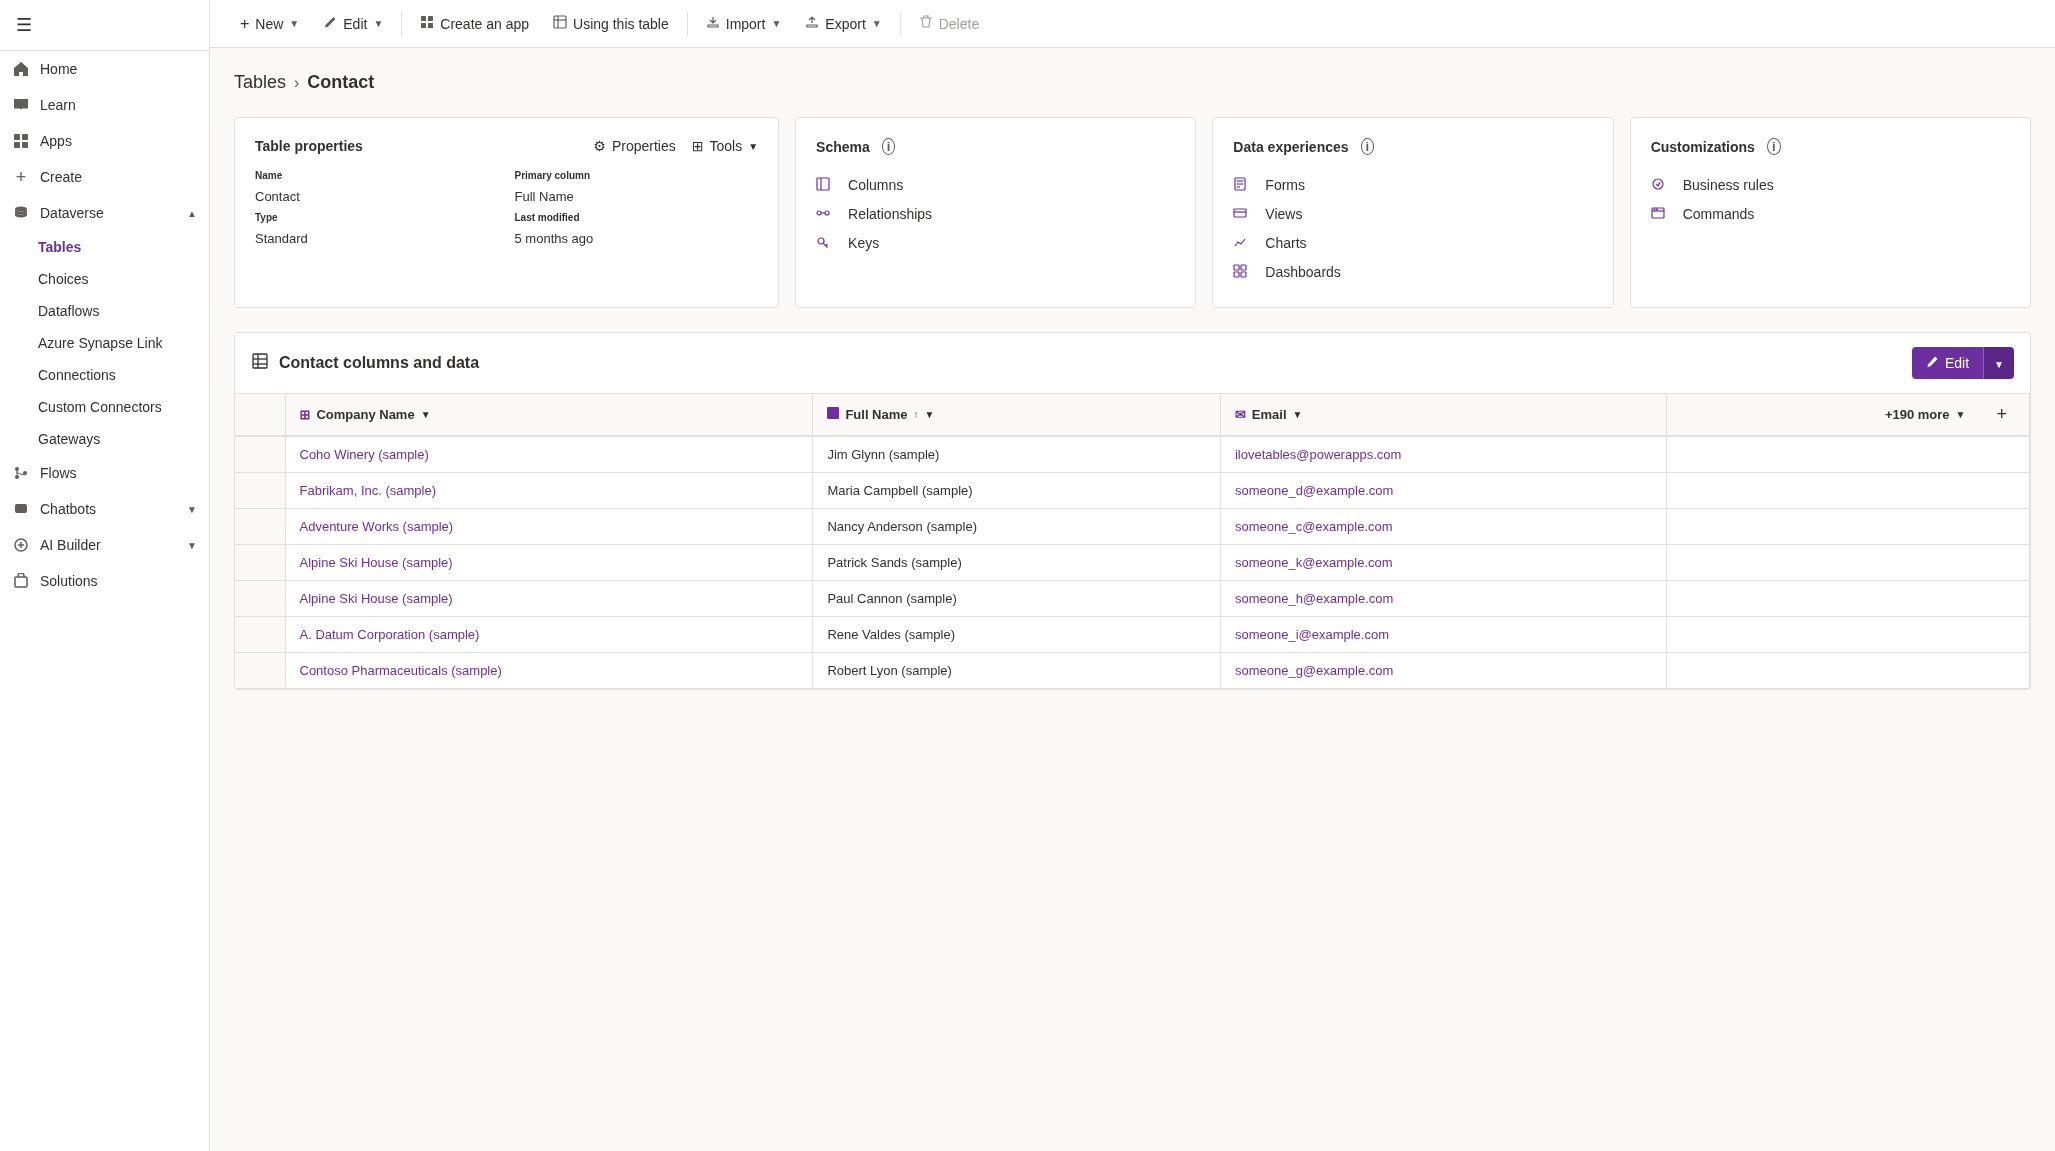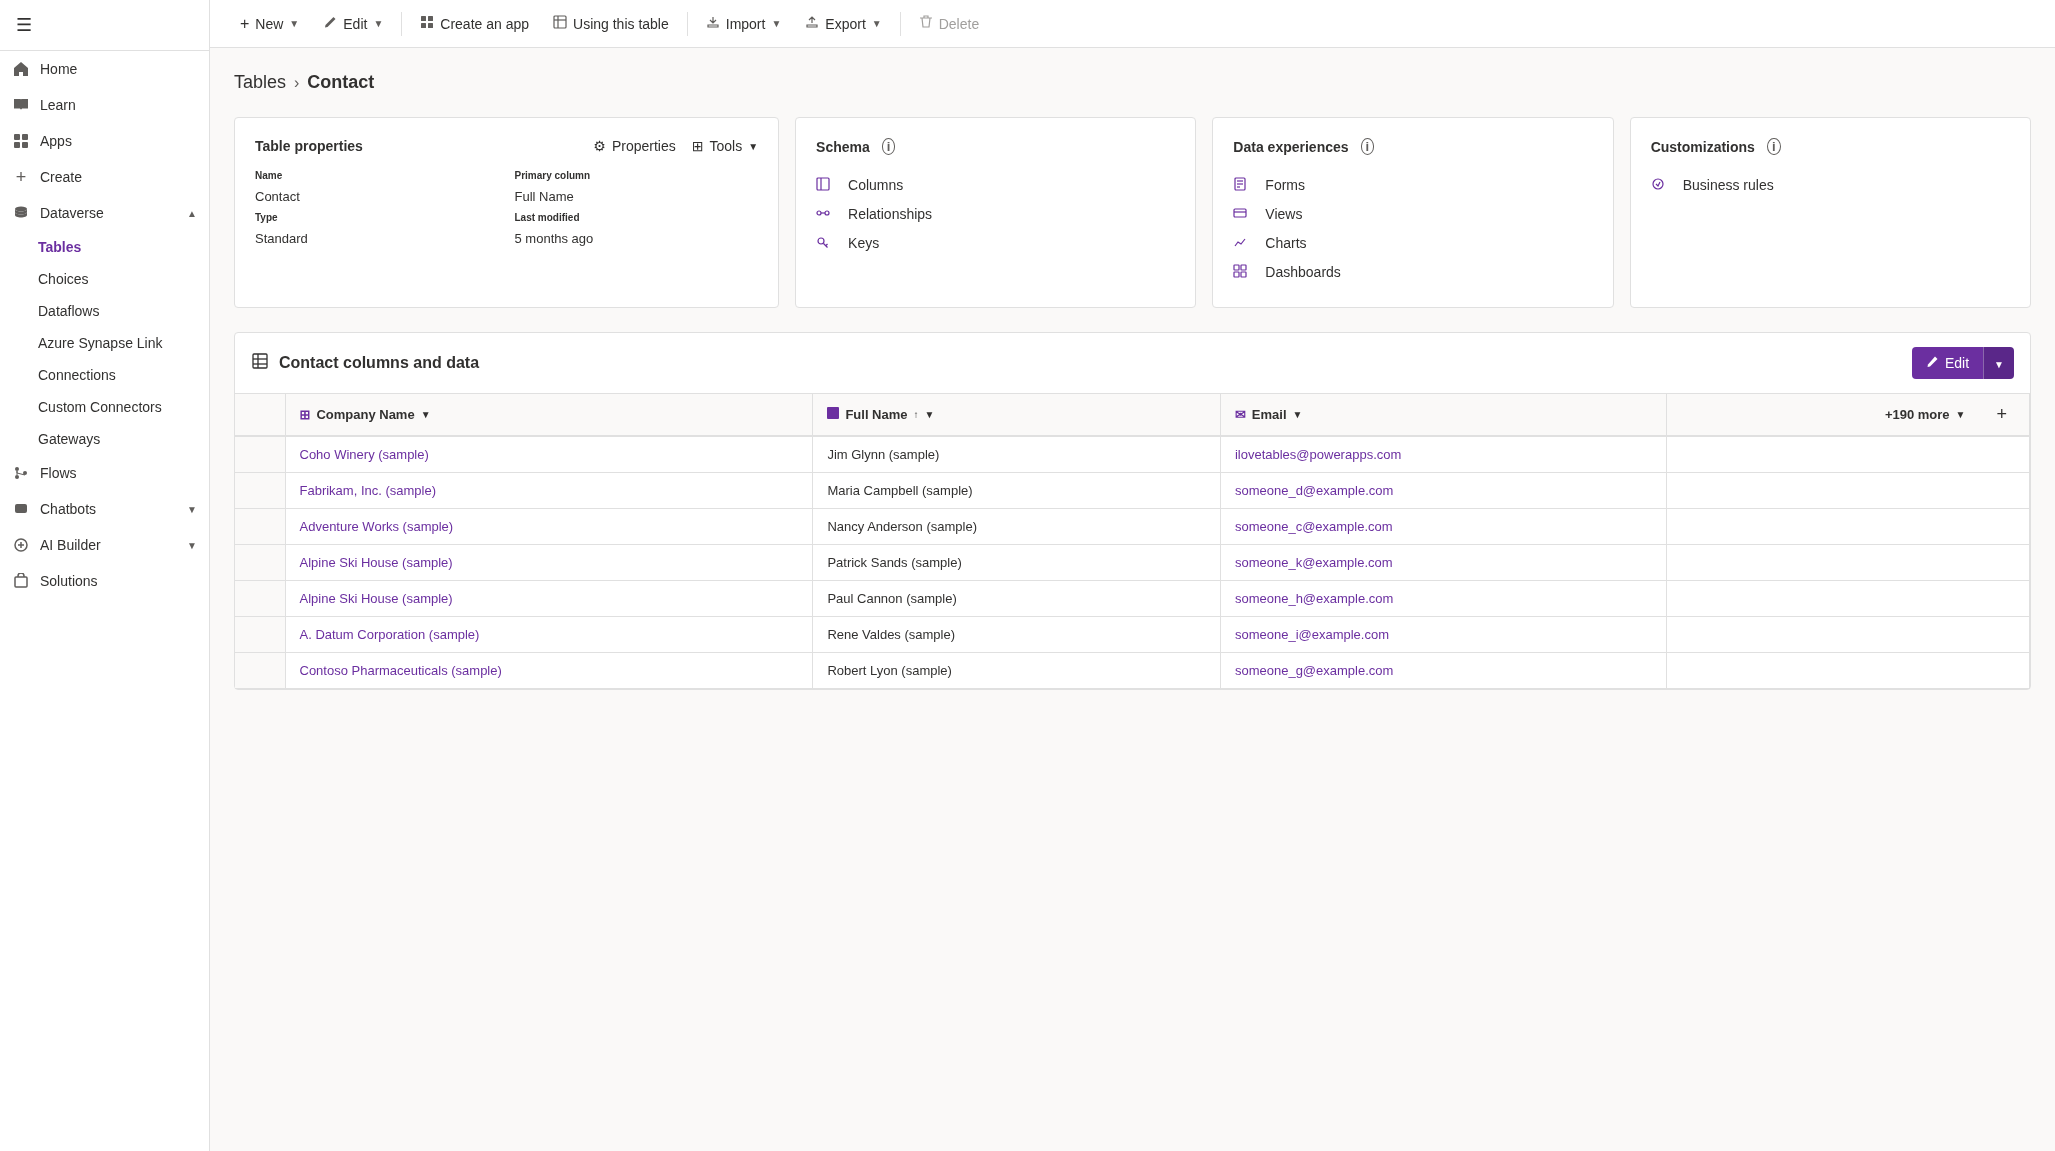--- a/index.html
+++ b/index.html
@@ -619,20 +619,31 @@
         </div>
         <div>
           <div class="card-link-item">
             <span class="link-icon">
               <svg width="14" height="14" viewBox="0 0 14 14" fill="none" stroke="#6b2fa0" stroke-width="1.2">
                   <circle cx="7" cy="7" r="5"></circle>
                   <polyline points="5,7 7,9 9,5"></polyline>
                 </svg>
             </span>
             <span>Business rules</span>
+          </div>
+          <div class="card-link-item">
+            <span class="link-icon">
+              <svg width="14" height="14" viewBox="0 0 14 14" fill="none" stroke="#6b2fa0" stroke-width="1.2">
+                  <rect x="1" y="2" width="12" height="10" rx="1"></rect>
+                  <line x1="1" y1="5" x2="13" y2="5"></line>
+                  <circle cx="3.5" cy="3.5" r="0.5" fill="#6b2fa0"></circle>
+                  <circle cx="6" cy="3.5" r="0.5" fill="#6b2fa0"></circle>
+                </svg>
+            </span>
+            <span>Commands</span>
           </div>
         </div>
       </div>
     </div>
 
     <div class="data-section">
       <div class="data-section-header">
         <div class="data-section-title">
           <span>
             <svg width="18" height="18" viewBox="0 0 18 18" fill="none" stroke="#323130" stroke-width="1.3">

